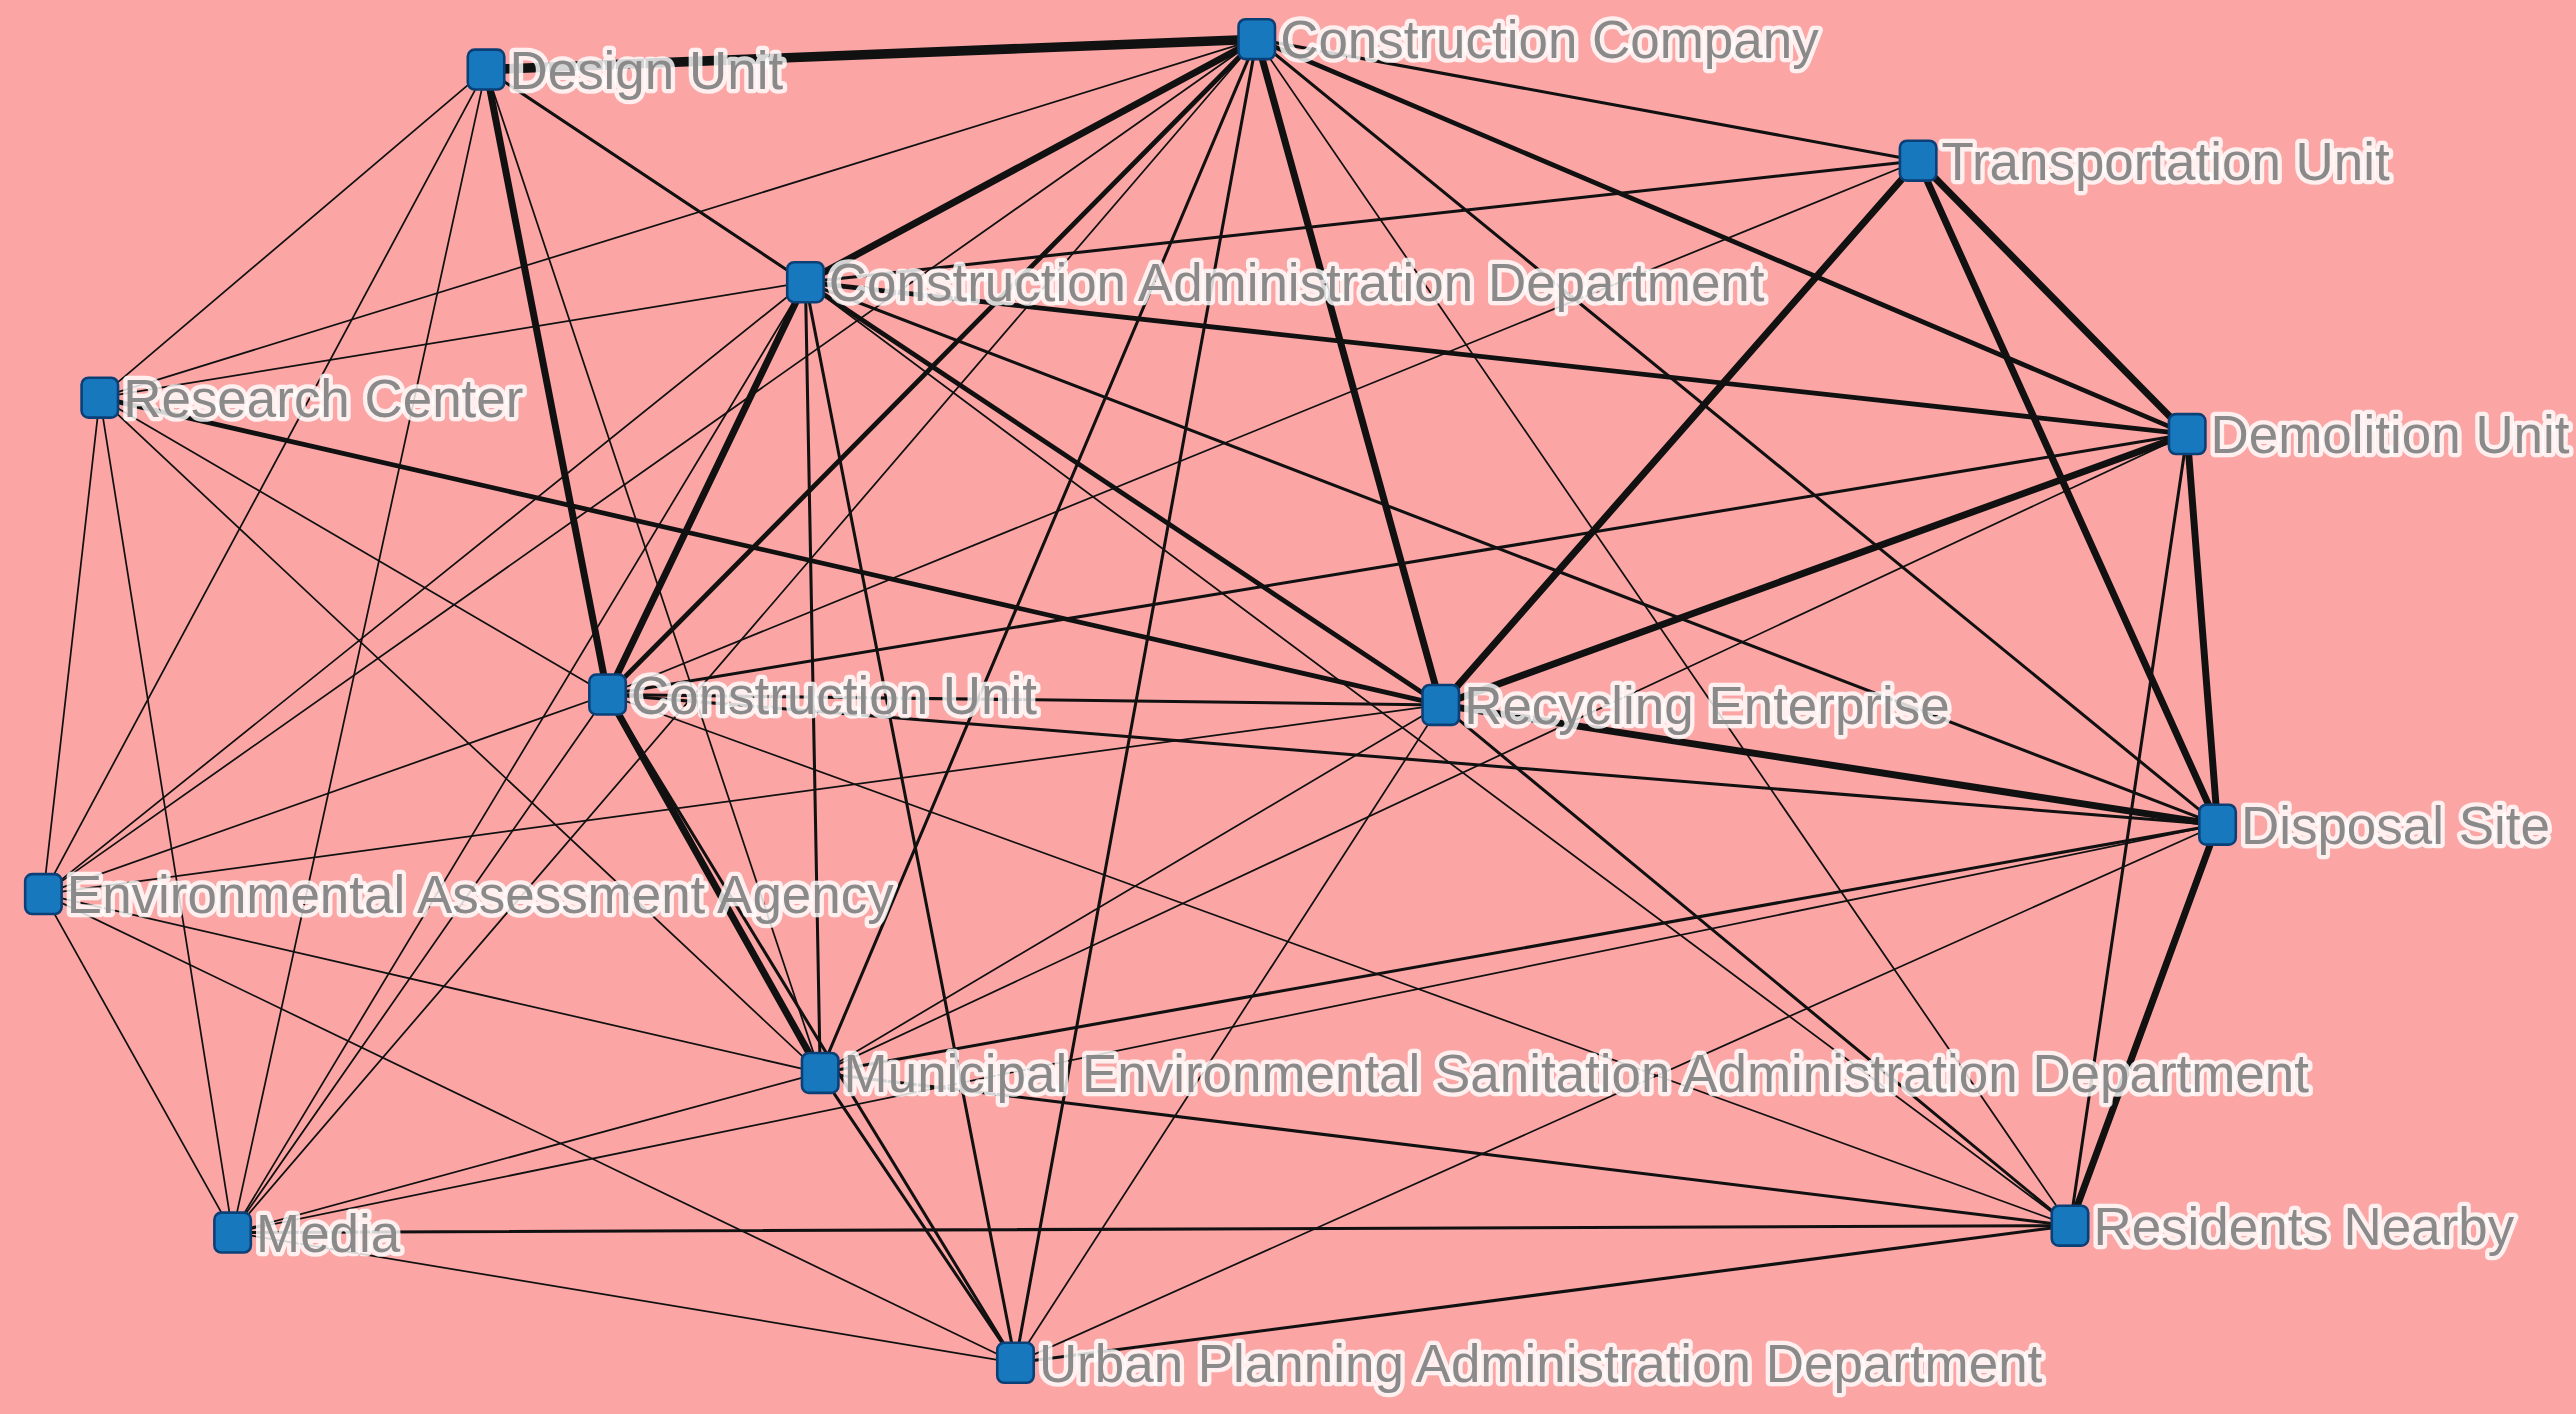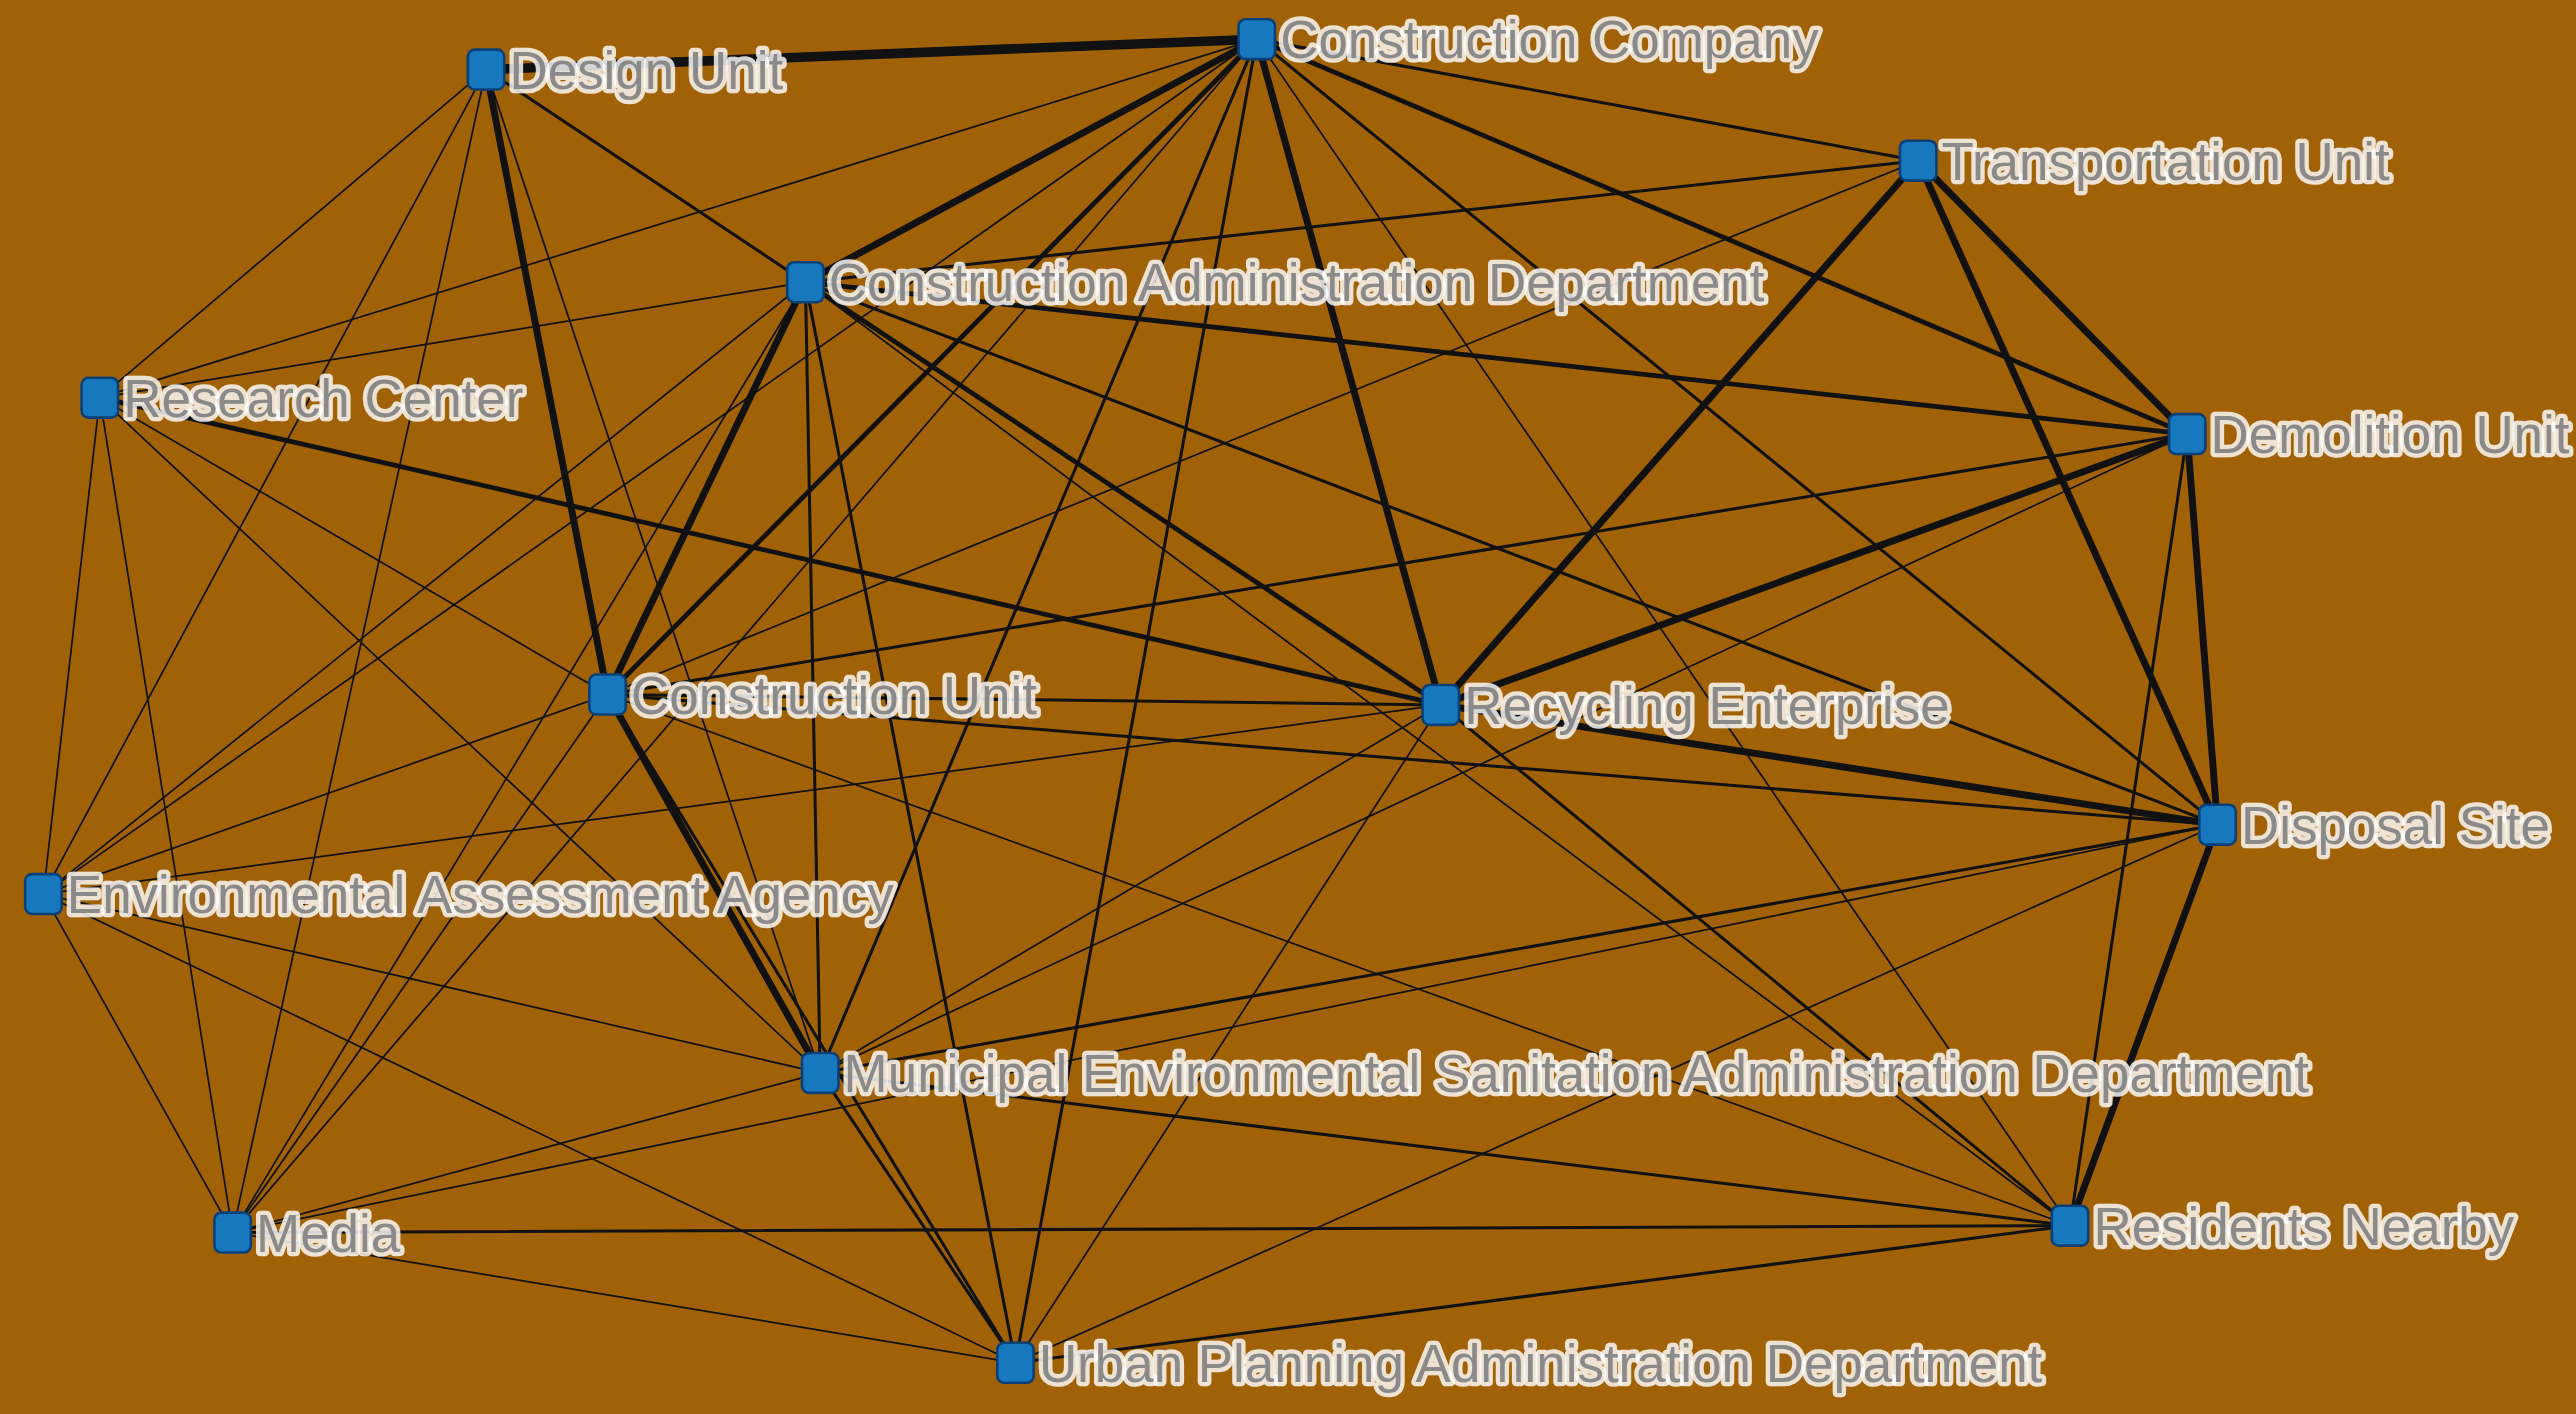--- a/index.html
+++ b/index.html
@@ -5,21 +5,21 @@
   html, body {
     margin: 0;
     padding: 0;
     background: #ffffff;
     font-family: "Liberation Sans", sans-serif;
   }
   .canvas {
     position: relative;
     width: 2576px;
     height: 1415px;
-    background: #a16207;
+    background: #fca5a5;
     overflow: hidden;
   }
   svg { display: block; }
   .node-label {
     font-family: "Liberation Sans", sans-serif;
     font-weight: 400;
     paint-order: stroke;
     stroke: rgba(255,255,255,0.82);
     stroke-width: 10px;
     stroke-linejoin: round;

